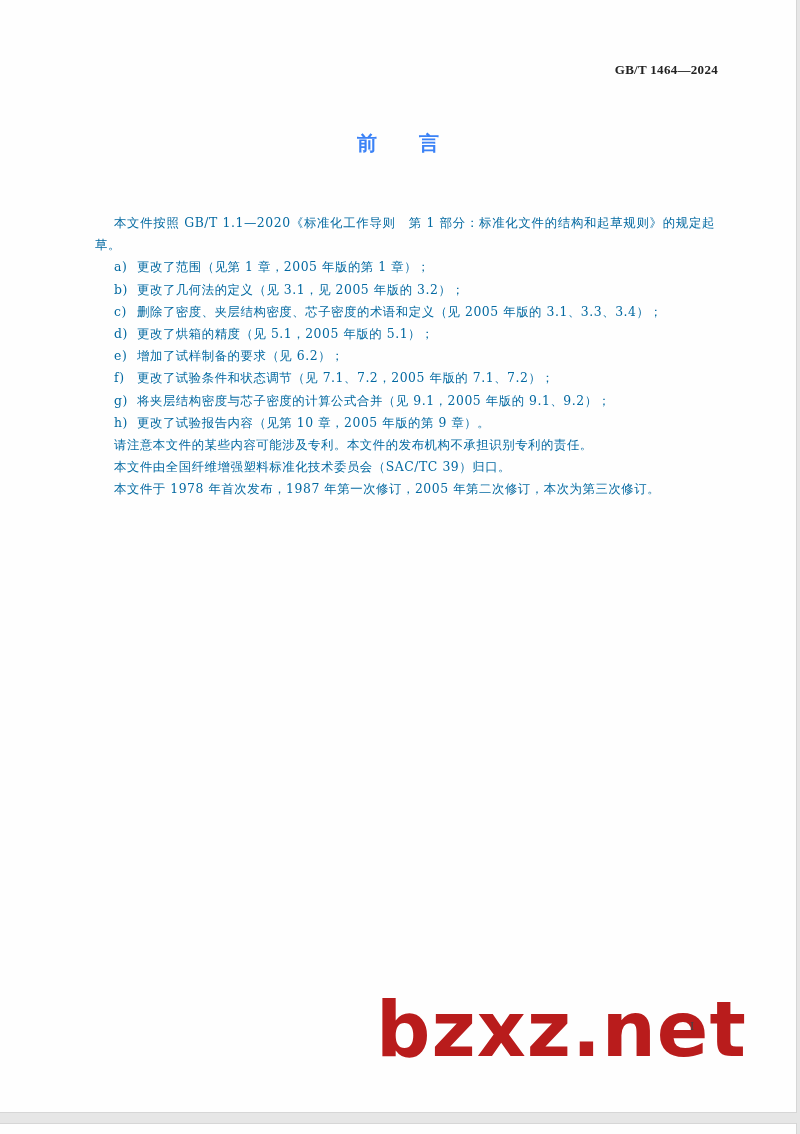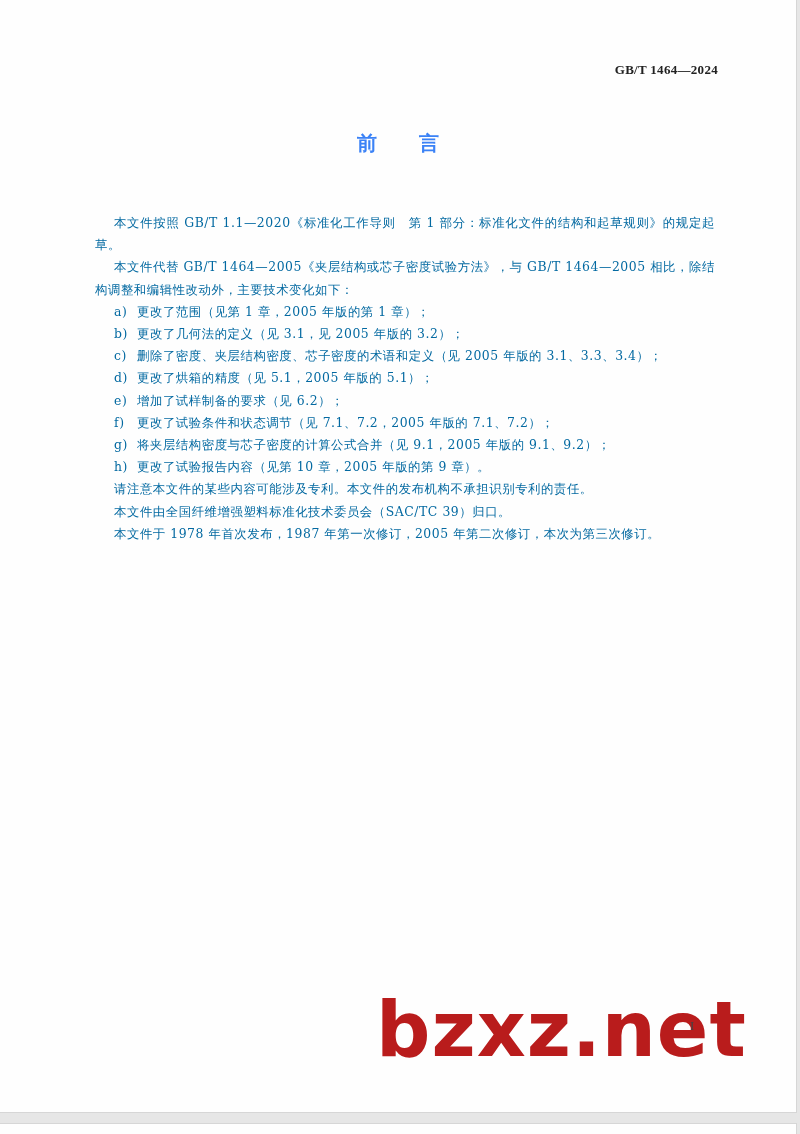--- a/index.html
+++ b/index.html
@@ -66,21 +66,20 @@
 
 <div class="page">
   <div class="std-code">GB/T 1464—2024</div>
 
   <div class="title">
     <span>前</span><span class="gap"></span><span>言</span>
   </div>
 
   <div class="body">
     <p class="p">本文件按照 GB/T 1.1—2020《标准化工作导则　第 1 部分：标准化文件的结构和起草规则》的规定起草。</p>
-    <p class="p">本文件代替 GB/T 1464—2005《夹层结构或芯子密度试验方法》，与 GB/T 1464—2005 相比，除结构调整和编辑性改动外，主要技术变化如下：</p>
 
     <div>
       <div class="li">
           <span class="lbl">a)</span>
           <span class="txt">更改了范围（见第 1 章，2005 年版的第 1 章）；</span>
         </div>
       <div class="li">
           <span class="lbl">b)</span>
           <span class="txt">更改了几何法的定义（见 3.1，见 2005 年版的 3.2）；</span>
         </div>

